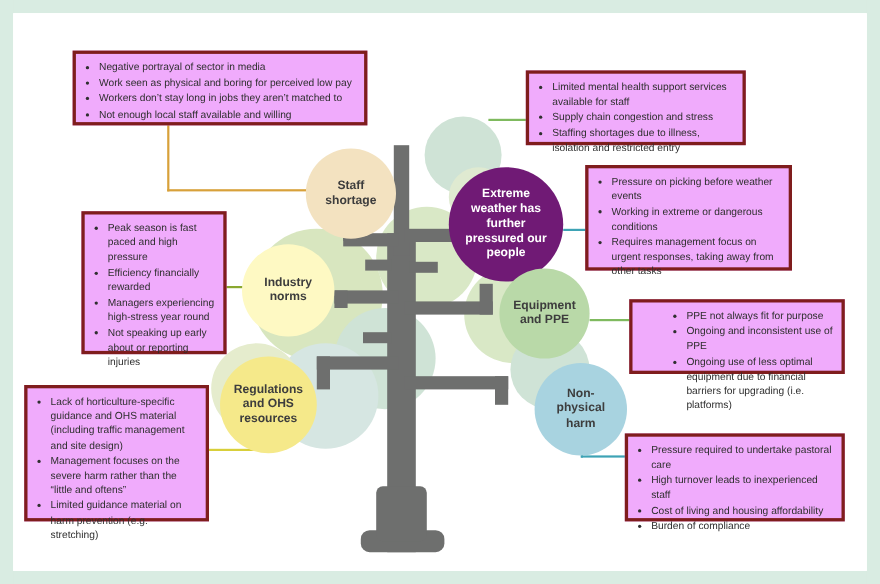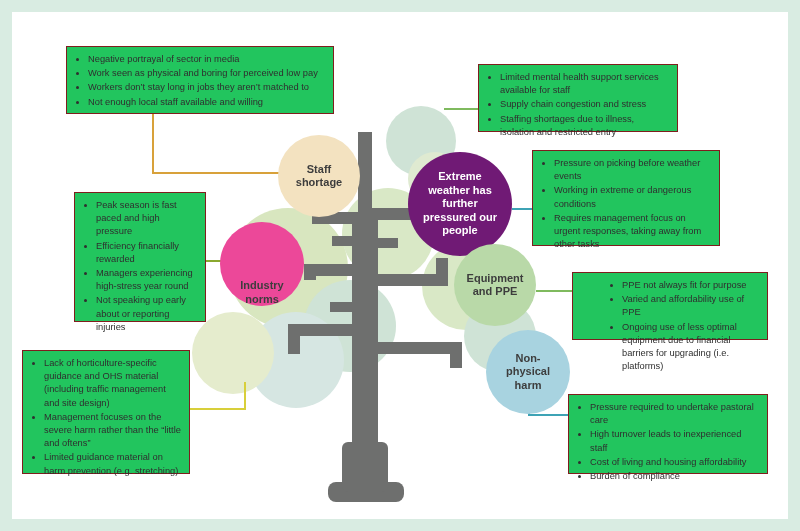--- a/index.html
+++ b/index.html
@@ -52,22 +52,22 @@
     color:#3d3d3d;
     line-height:1.22;
     padding:0 8px;
   }
   .circle.white .clabel{color:#ffffff;}
   .deco{position:absolute;border-radius:50%;}
 
   
   .box{
     position:absolute;
-    background:#22c55e;
-    border:1px solid #7f1d1d;
+    background:#f0abfc;
+    border:3px solid #7f1d1d;
     box-sizing:border-box;
     padding:6px 8px 6px 8px;
   }
   .box ul{
     margin:0;padding:0 0 0 13px;
     list-style-type:disc;
   }
   .box li{
     font-size:9.3px;
     line-height:1.42;
@@ -146,28 +146,31 @@
 
 
     <div class="circle" style="left:266px;top:123px;width:82px;height:82px;background:#f3e2c0;">
       <span class="clabel">Staff shortage</span>
     </div>
 
     <div class="circle white" style="left:396px;top:140px;width:104px;height:104px;background:#701a75;">
       <span class="clabel">Extreme weather has further pressured our people</span>
     </div>
 
-    <div class="circle" style="left:208px;top:210px;width:84px;height:84px;background:#ec4899;align-items:flex-end;">
+    <div class="circle" style="left:208px;top:210px;width:84px;height:84px;background:#fef9c3;">
       <span class="clabel">Industry norms</span>
     </div>
 
     <div class="circle" style="left:442px;top:232px;width:82px;height:82px;background:#b9d9a8;">
       <span class="clabel">Equipment and PPE</span>
     </div>
 
+    <div class="circle" style="left:188px;top:312px;width:88px;height:88px;background:#f5e98a;">
+      <span class="clabel">Regulations and OHS resources</span>
+    </div>
 
     <div class="circle" style="left:474px;top:318px;width:84px;height:84px;background:#a8d3e0;">
       <span class="clabel">Non-physical harm</span>
     </div>
 
     <div class="box" style="left:54px;top:34px;width:268px;height:68px;">
       <ul>
         <li>Negative portrayal of sector in media</li>
         <li>Work seen as physical and boring for perceived low pay</li>
         <li>Workers don’t stay long in jobs they aren’t matched to</li>
@@ -196,21 +199,21 @@
         <li>Peak season is fast paced and high pressure</li>
         <li>Efficiency financially rewarded</li>
         <li>Managers experiencing high-stress year round</li>
         <li>Not speaking up early about or reporting injuries</li>
       </ul>
     </div>
 
     <div class="box" style="left:560px;top:260px;width:196px;height:68px;padding-left:36px;">
       <ul>
         <li>PPE not always fit for purpose</li>
-        <li>Varied and affordability use of PPE</li>
+        <li>Ongoing and inconsistent use of PPE</li>
         <li>Ongoing use of less optimal equipment due to financial barriers for upgrading (i.e. platforms)</li>
       </ul>
     </div>
 
     <div class="box" style="left:10px;top:338px;width:168px;height:124px;">
       <ul>
         <li>Lack of horticulture-specific guidance and OHS material (including traffic management and site design)</li>
         <li>Management focuses on the severe harm rather than the “little and oftens”</li>
         <li>Limited guidance material on harm prevention (e.g. stretching)</li>
       </ul>

